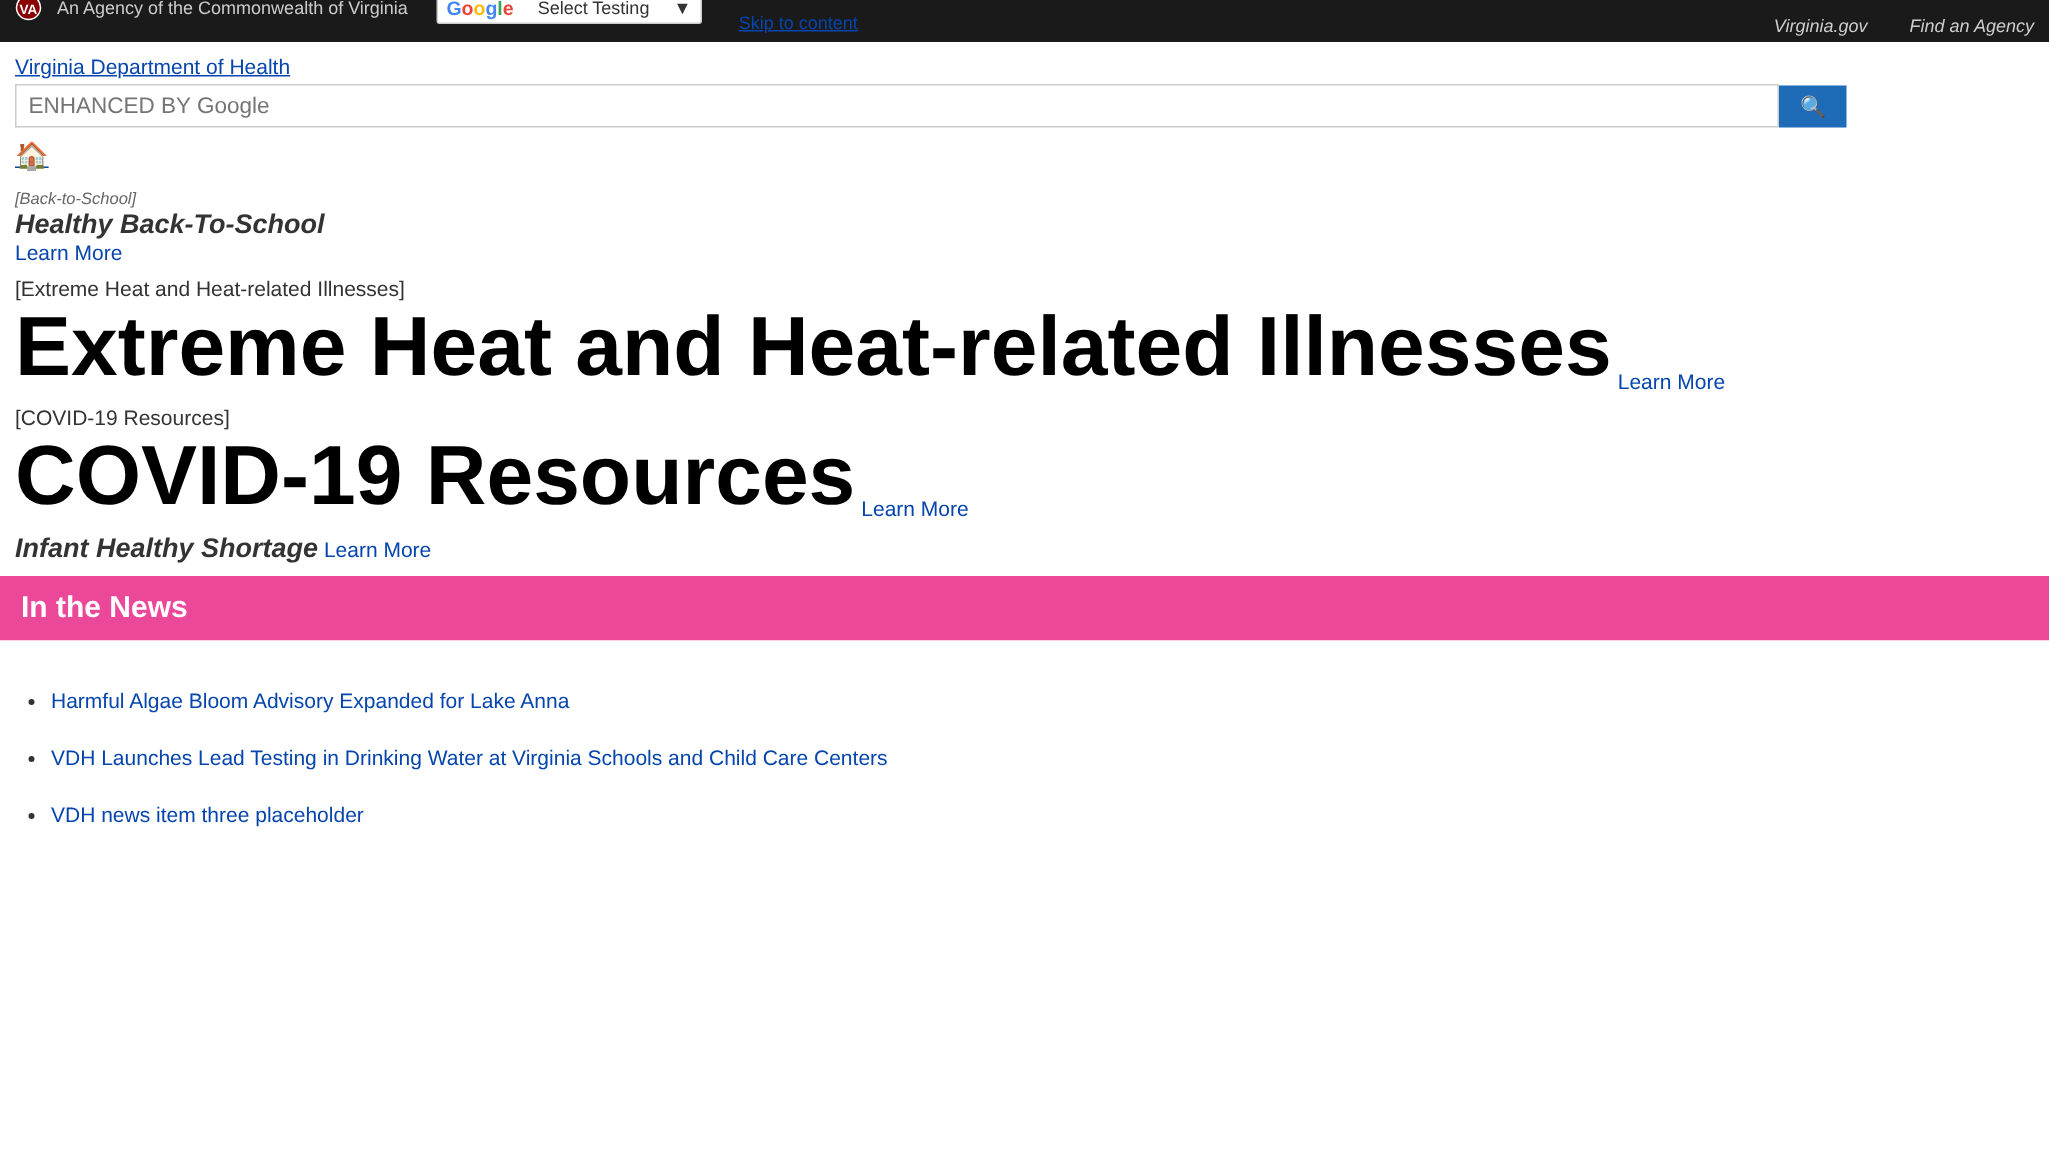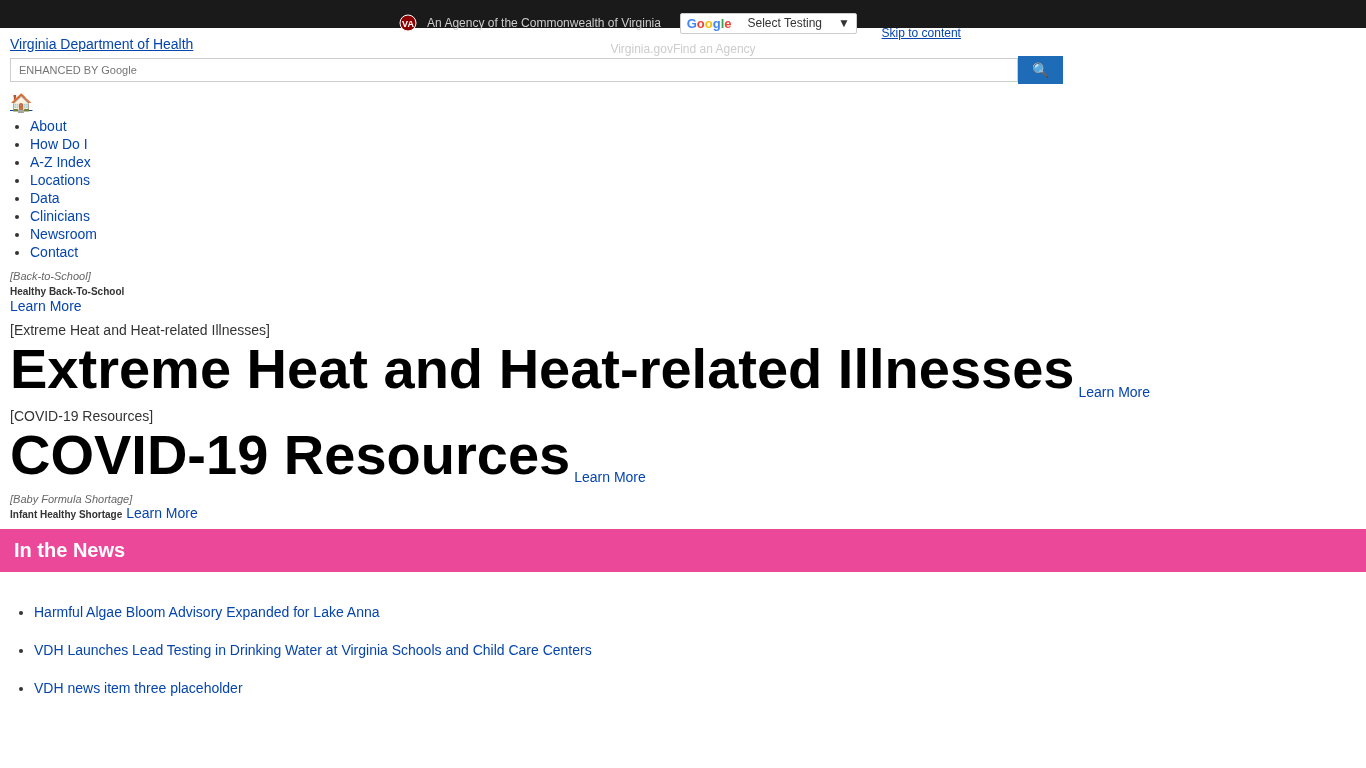--- a/index.html
+++ b/index.html
@@ -5,27 +5,26 @@
     * { margin: 0; padding: 0; box-sizing: border-box; }
     body { font-family: Arial, sans-serif; font-size: 14px; color: #333; background: #fff; }
 
     
     #top-bar {
       background: #1a1a1a;
       color: #ccc;
       font-size: 12px;
       padding: 4px 10px;
       display: flex;
-      align-items: center;
+      align-items: flex-end;
       justify-content: space-between;
       height: 28px;
-      flex-direction: column;
     }
     #top-bar-left { display: flex; align-items: center; gap: 6px; }
-    #top-bar-right { display: flex; gap: 0; }
+    #top-bar-right { display: flex; gap: 28px; font-style: italic; }
     #top-bar-right a { color: #ccc; text-decoration: none; font-size: 12px; }
 
     
     #translate-widget {
       display: inline-flex;
       align-items: center;
       gap: 16px;
       background: #fff;
       border: 1px solid #ccc;
       padding: 2px 6px;
@@ -76,22 +75,22 @@
       margin-bottom: 4px;
     }
     #search-row {
       display: flex;
       align-items: center;
       margin-top: 4px;
     }
     #search-input {
       border: 1px solid #ccc;
       padding: 5px 8px;
-      font-size: 11px;
-      width: 1008px;
+      font-size: 15px;
+      width: 1176px;
       max-width: calc(100% - 50px);
       color: #4c1d95;
       outline: none;
     }
     #search-button {
       background: #1e6bb8;
       border: none;
       padding: 6px 14px;
       cursor: pointer;
       color: #fff;
@@ -132,22 +131,23 @@
       margin-bottom: 8px;
     }
     .promo-item .promo-img-placeholder {
       font-size: 11px;
       color: #666;
       font-style: italic;
       display: block;
     }
     .promo-title {
       font-weight: bold;
-      font-size: 10px;
+      font-size: 18px;
       color: #333;
+      font-style: italic;
     }
     .promo-learn-more {
       color: #0645ad;
       text-decoration: none;
       font-size: 14px;
     }
 
     
     .big-promo {
       position: relative;
@@ -245,30 +245,20 @@
     <button id="search-button">
       <span>🔍</span>
     </button>
   </div>
 </div>
 
 <div id="nav">
   <a href="#" id="home-icon">
     <span>🏠</span>
   </a>
-  <ul>
-    <li><a href="#">About</a></li>
-    <li><a href="#">How Do I</a></li>
-    <li><a href="#">A-Z Index</a></li>
-    <li><a href="#">Locations</a></li>
-    <li><a href="#">Data</a></li>
-    <li><a href="#">Clinicians</a></li>
-    <li><a href="#">Newsroom</a></li>
-    <li><a href="#">Contact</a></li>
-  </ul>
 </div>
 
 <div id="main-content">
   <div id="content">
 
     <div class="promo-item">
       <span class="promo-img-placeholder">[<span>Back-to-School</span>]</span>
       <span class="promo-title">Healthy Back-To-School</span>
       <br>
       <a href="#" class="promo-learn-more">Learn More</a>
@@ -284,21 +274,20 @@
 
     <div class="big-promo">
       <span class="promo-img-placeholder">[<span>COVID-19 Resources</span>]</span>
       <div style="display:flex; align-items:flex-start; flex-wrap:wrap;">
         <span class="covid-promo-title">COVID-19 Resources</span>
         <a href="#" class="big-promo-learn" style="margin-left:4px; align-self:flex-end;">Learn More</a>
       </div>
     </div>
 
     <div class="promo-item">
-      <span class="promo-img-placeholder">[<span>Baby Formula Shortage</span>]</span>
       <span class="promo-title">Infant Healthy Shortage</span>
       <a href="#" class="promo-learn-more">Learn More</a>
     </div>
 
   </div>
 
   <div id="in-the-news">
     <h2>In the News</h2>
   </div>
   <div id="news-list">

